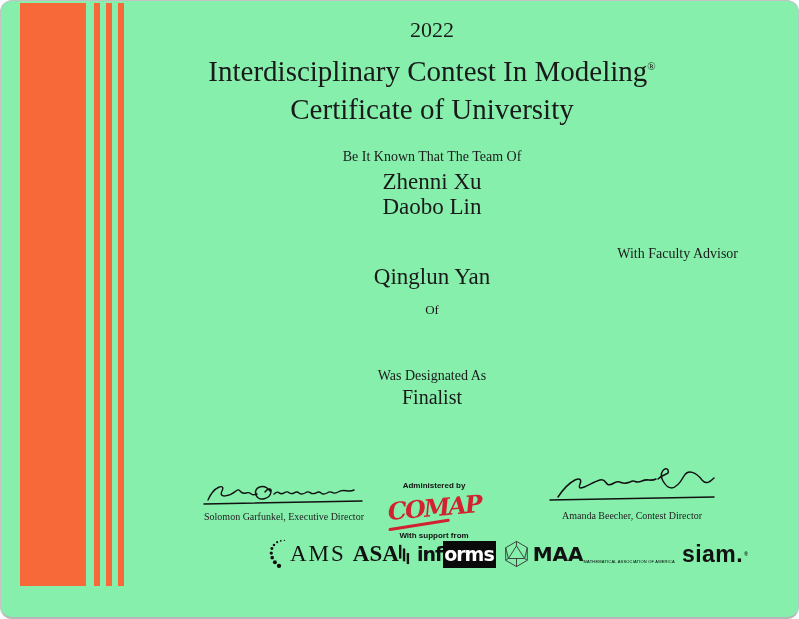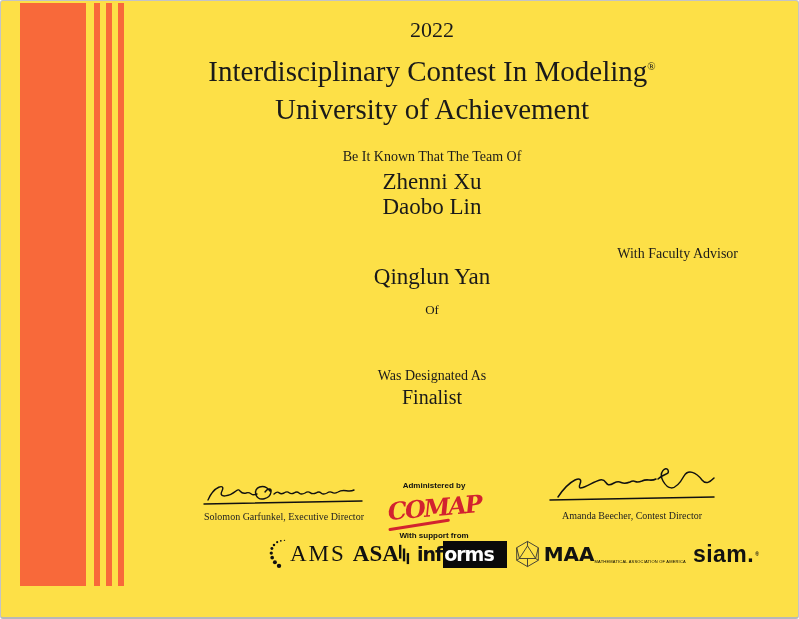--- a/index.html
+++ b/index.html
@@ -1,19 +1,19 @@
 <!DOCTYPE html>
 <html><head>
 <meta charset="utf-8">
 <style>
   * { margin:0; padding:0; box-sizing:border-box; }
   html,body { width:799px; height:619px; background:#fff; }
   .page {
-    position:relative; width:799px; height:619px; background:#fde047;
-    border:1px solid #c3c3c6; border-bottom:2px solid #b7b7ba; border-radius:3px;
+    position:relative; width:799px; height:619px; background:#86efac;
+    border:1px solid #c3c3c6; border-bottom:2px solid #b7b7ba; border-radius:12px;
     overflow:hidden;
     font-family:"Liberation Serif", serif; color:#1a1a1a;
   }
   
   .bar { position:absolute; top:2px; height:583px; background:#f8693a; }
   .bar-main   { left:19px;  width:66px; }
   .bar-s1     { left:93px;  width:6px; }
   .bar-s2     { left:105px; width:6px; }
   .bar-s3     { left:117px; width:6px; }
 
@@ -52,21 +52,21 @@
     background:#d2222f; border-radius:2px; transform:rotate(-4deg); }
   .support { display:block; margin-top:4px; }
 
   
   .logos { position:absolute; left:268px; top:536px; width:340px; height:34px;
     display:flex; align-items:center; gap:7px; }
   .logo { display:flex; align-items:center; color:#111; }
   .ams-text { font-family:"Liberation Serif", serif; font-size:23px; letter-spacing:2px; margin-left:1px; }
   .asa-text { font-family:"Liberation Serif", serif; font-size:23px; letter-spacing:0px; font-weight:bold; }
   .informs { font-family:"DejaVu Sans", sans-serif; font-weight:bold; font-size:19px; letter-spacing:-1px; }
-  .informs .boxed { background:#0a0a0a; color:#fff; padding:2px 13px 3px 1px; margin-left:1px; }
+  .informs .boxed { background:#0a0a0a; color:#fff; padding:2px 2px 3px 1px; margin-left:1px; }
   .maa { flex-direction:row; }
   .maa-txt { display:flex; flex-direction:row; align-items:flex-end; margin-left:3px; }
   .maa-name { font-family:"DejaVu Sans", sans-serif; font-weight:bold; font-size:20px; letter-spacing:0; line-height:20px; }
   .maa-cap { font-family:"Liberation Sans", sans-serif; font-size:4px; letter-spacing:0.2px; white-space:nowrap; color:#000; }
   .siam { font-family:Liberation Sans, sans-serif; font-weight:800; font-size:23px; letter-spacing:0.5px; }
   .siam-reg { font-size:5px; vertical-align:bottom; margin-left:1px; }
 </style>
 </head>
 <body>
 
@@ -74,21 +74,21 @@
 
   <div class="bar bar-main"></div>
   <div class="bar bar-s1"></div>
   <div class="bar bar-s2"></div>
   <div class="bar bar-s3"></div>
 
   <div class="line year">2022</div>
   <div class="line title">
     <span>Interdisciplinary Contest In Modeling</span><sup>®</sup>
   </div>
-  <div class="line subtitle">University of Achievement</div>
+  <div class="line subtitle">Certificate of University</div>
 
   <div class="line team-intro">Be It Known That The Team Of</div>
   <div class="line names">
     <div>Zhenni Xu</div>
     <div>Daobo Lin</div>
   </div>
   <div class="line adv-label">With Faculty Advisor</div>
   <div class="line of-label">Of</div>
   <div class="line adv-name">Qinglun Yan</div>
   <div class="line desig-label">Was Designated As</div>

